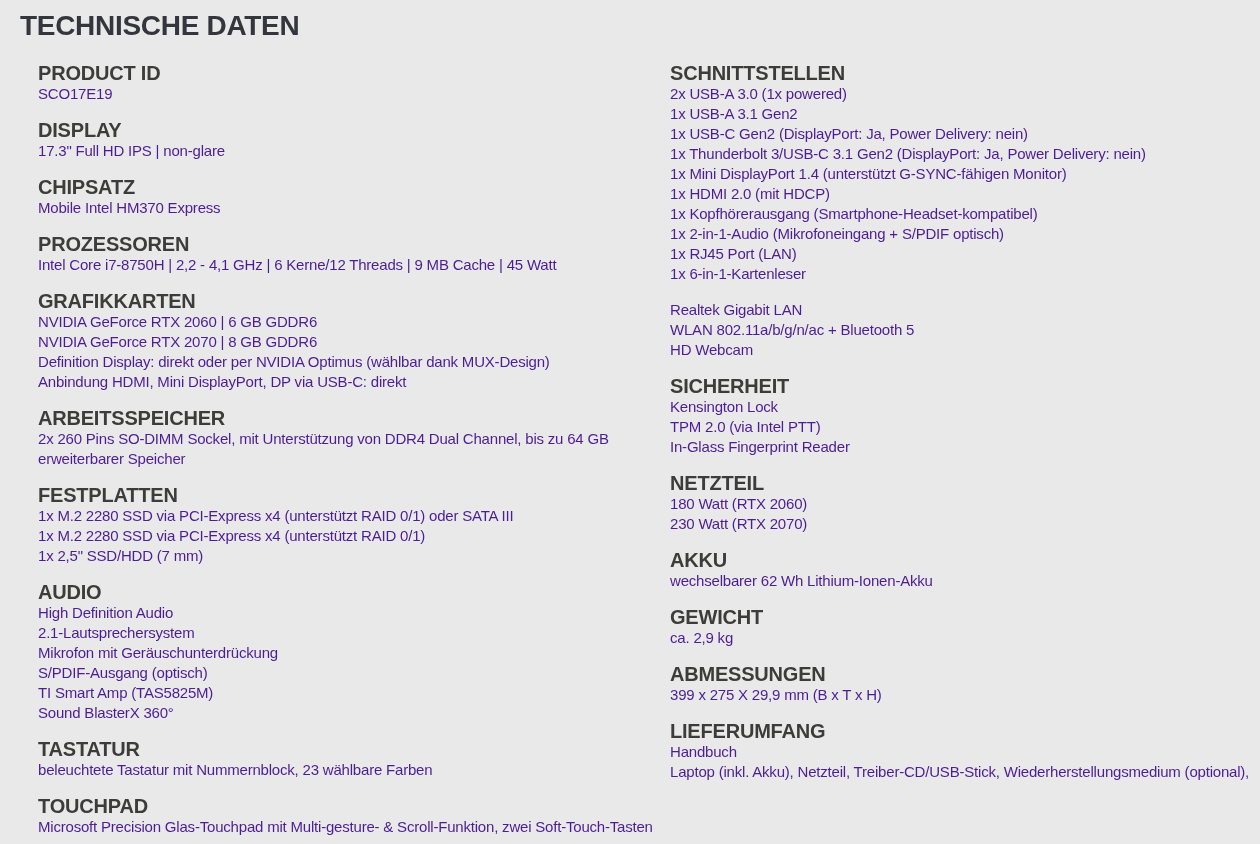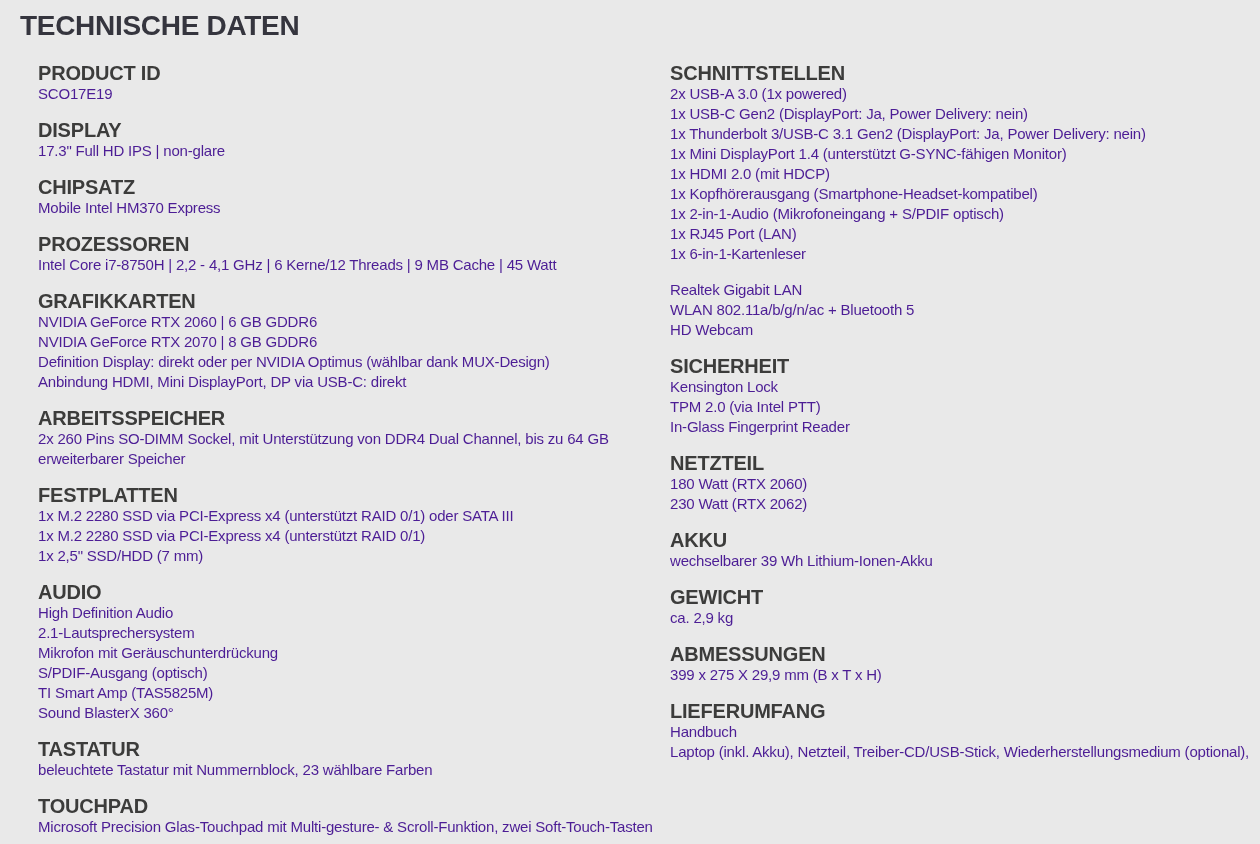--- a/index.html
+++ b/index.html
@@ -114,20 +114,21 @@
         </section>
         <section class="spec-section">
           <h2 class="spec-heading">TOUCHPAD</h2>
           <p class="spec-line">Microsoft Precision Glas-Touchpad mit Multi-gesture- &amp; Scroll-Funktion, zwei Soft-Touch-Tasten</p>
         </section>
       </div>
     <div class="col col-right">
         <section class="spec-section">
           <h2 class="spec-heading">SCHNITTSTELLEN</h2>
           <p class="spec-line">2x USB-A 3.0 (1x powered)</p>
+          <p class="spec-line">1x USB-A 3.1 Gen2</p>
           <p class="spec-line">1x USB-C Gen2 (DisplayPort: Ja, Power Delivery: nein)</p>
           <p class="spec-line">1x Thunderbolt 3/USB-C 3.1 Gen2 (DisplayPort: Ja, Power Delivery: nein)</p>
           <p class="spec-line">1x Mini DisplayPort 1.4 (unterstützt G-SYNC-fähigen Monitor)</p>
           <p class="spec-line">1x HDMI 2.0 (mit HDCP)</p>
           <p class="spec-line">1x Kopfhörerausgang (Smartphone-Headset-kompatibel)</p>
           <p class="spec-line">1x 2-in-1-Audio (Mikrofoneingang + S/PDIF optisch)</p>
           <p class="spec-line">1x RJ45 Port (LAN)</p>
           <p class="spec-line">1x 6-in-1-Kartenleser</p>
         </section>
         <section class="spec-section">
@@ -137,25 +138,25 @@
         </section>
         <section class="spec-section">
           <h2 class="spec-heading">SICHERHEIT</h2>
           <p class="spec-line">Kensington Lock</p>
           <p class="spec-line">TPM 2.0 (via Intel PTT)</p>
           <p class="spec-line">In-Glass Fingerprint Reader</p>
         </section>
         <section class="spec-section">
           <h2 class="spec-heading">NETZTEIL</h2>
           <p class="spec-line">180 Watt (RTX 2060)</p>
-          <p class="spec-line">230 Watt (RTX 2062)</p>
+          <p class="spec-line">230 Watt (RTX 2070)</p>
         </section>
         <section class="spec-section">
           <h2 class="spec-heading">AKKU</h2>
-          <p class="spec-line">wechselbarer 39 Wh Lithium-Ionen-Akku</p>
+          <p class="spec-line">wechselbarer 62 Wh Lithium-Ionen-Akku</p>
         </section>
         <section class="spec-section">
           <h2 class="spec-heading">GEWICHT</h2>
           <p class="spec-line">ca. 2,9 kg</p>
         </section>
         <section class="spec-section">
           <h2 class="spec-heading">ABMESSUNGEN</h2>
           <p class="spec-line">399 x 275 X 29,9 mm (B x T x H)</p>
         </section>
         <section class="spec-section">

